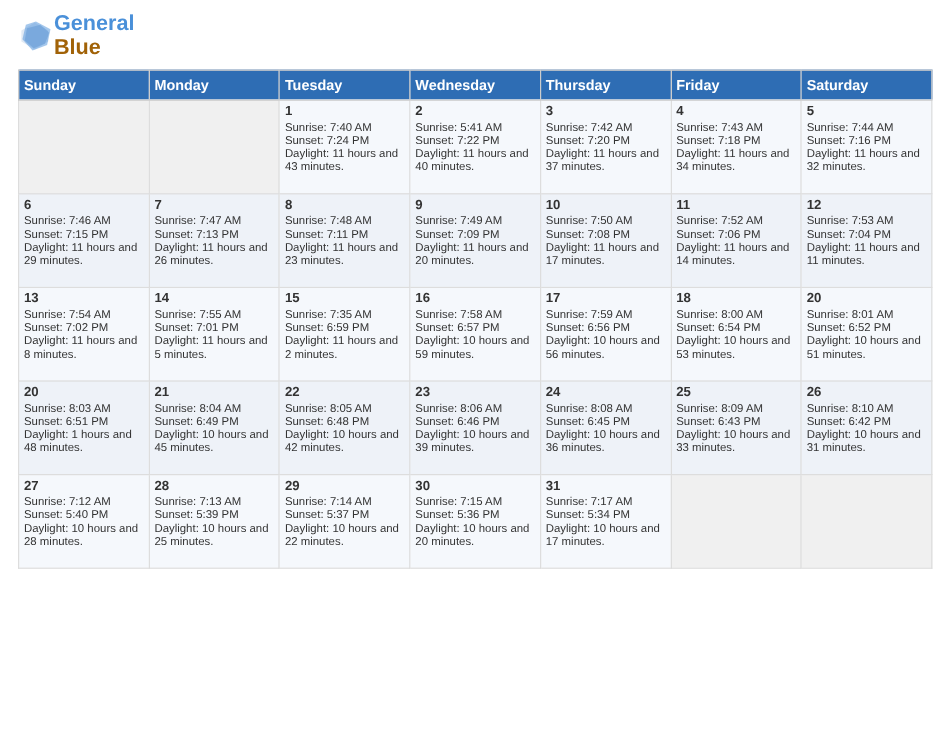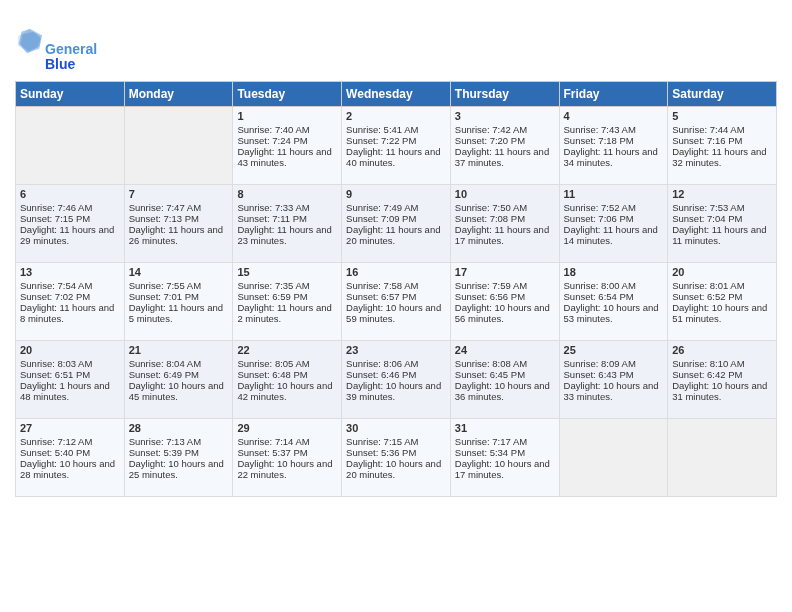--- a/index.html
+++ b/index.html
@@ -18,25 +18,24 @@
       display: flex;
       justify-content: space-between;
       align-items: flex-start;
       margin-bottom: 8px;
     }
     .logo {
       display: flex;
       align-items: center;
     }
     .logo-text {
-      font-size: 14px;
+      font-size: 18px;
       font-weight: bold;
       color: #1a3a5c;
       line-height: 1.1;
-      margin-top: 32px;
     }
     .logo-text span {
       color: #4a90d9;
     }
     .logo-icon {
       width: 28px;
       height: 28px;
       margin-right: 2px;
     }
     .title-block {
@@ -96,21 +95,21 @@
 <div class="container">
   <div class="header">
     <div class="logo">
       <svg class="logo-icon" viewBox="0 0 30 30">
         <polygon points="15,3 27,10 27,20 15,27 3,20 3,10" fill="#2e6db4" opacity="0.15"></polygon>
         <polygon points="20,5 28,12 24,22 14,26 6,19 8,8" fill="#2e6db4" opacity="0.3"></polygon>
         <polygon points="16,2 29,9 26,23 13,28 4,18 7,5" fill="#4a90d9" opacity="0.5"></polygon>
       </svg>
       <div class="logo-text">
         <div><span>General</span></div>
-        <div style="color:#1d4ed8;">Blue</div>
+        <div style="color:#a16207;">Blue</div>
       </div>
     </div>
     <div class="title-block">
       <div class="month-title"></div>
       <div class="subtitle"></div>
     </div>
   </div>
 
   <table>
     <thead>
@@ -167,21 +166,21 @@
             <div>Daylight: 11 hours and 29 minutes.</div>
           </td>
           <td>
             <span class="day-num">7</span>
             <div>Sunrise: 7:47 AM</div>
             <div>Sunset: 7:13 PM</div>
             <div>Daylight: 11 hours and 26 minutes.</div>
           </td>
           <td>
             <span class="day-num">8</span>
-            <div>Sunrise: 7:33 AM</div>
+            <div>Sunrise: 7:48 AM</div>
             <div>Sunset: 7:11 PM</div>
             <div>Daylight: 11 hours and 23 minutes.</div>
           </td>
           <td>
             <span class="day-num">9</span>
             <div>Sunrise: 7:49 AM</div>
             <div>Sunset: 7:09 PM</div>
             <div>Daylight: 11 hours and 20 minutes.</div>
           </td>
           <td>

